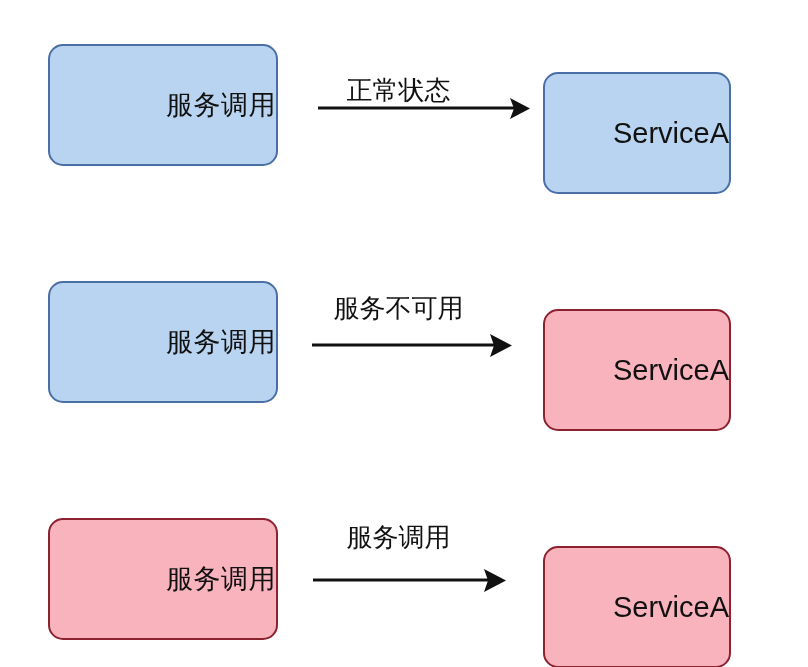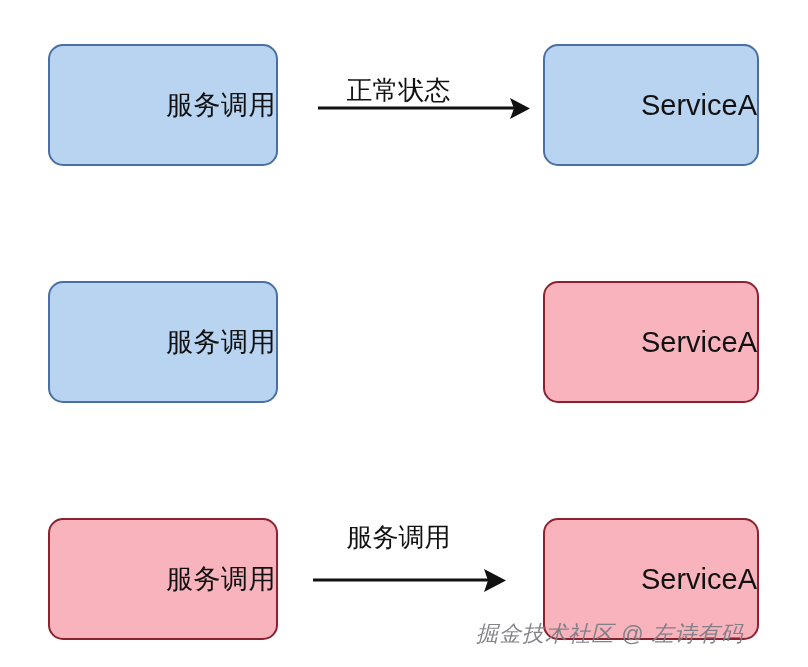--- a/index.html
+++ b/index.html
@@ -39,21 +39,21 @@
     box-sizing: border-box;
     height: 122px;
     border-radius: 15px;
     display: flex;
     align-items: center;
     justify-content: flex-end;
     border-width: 2px;
     border-style: solid;
   }
   .node-left  { left: 48px;  width: 230px; }
-  .node-right { left: 543px; width: 216px; }
+  .node-right { left: 543px; width: 188px; margin-top: 28px; }
 
   .node.blue {
     background: #b9d4f1;
     border-color: #4a6fa5;
   }
   .node.red {
     background: #f9b3bd;
     border-color: #8c2230;
   }
 
@@ -135,20 +135,27 @@
       <span class="node-label latin">ServiceA</span>
     </div>
   </div>
 
   <div class="row row-2">
 
     <div class="node node-left blue">
       <span class="node-label">服务调用</span>
     </div>
 
+    <div class="arrow">
+      <span class="arrow-label">服务不可用</span>
+      <svg class="arrow-svg" viewBox="0 0 265 122">
+        <line x1="34" y1="64" x2="216" y2="64" stroke="#111111" stroke-width="3"></line>
+        <polygon points="212,53 234,64.5 212,76 216,64.5" fill="#111111"></polygon>
+      </svg>
+    </div>
 
     <div class="node node-right red">
       <span class="node-label latin">ServiceA</span>
     </div>
   </div>
 
   <div class="row row-3">
 
     <div class="node node-left red">
       <span class="node-label">服务调用</span>
@@ -160,15 +167,14 @@
         <line x1="35" y1="62" x2="210" y2="62" stroke="#111111" stroke-width="3"></line>
         <polygon points="206,51 228,62.5 206,74 210,62.5" fill="#111111"></polygon>
       </svg>
     </div>
 
     <div class="node node-right red">
       <span class="node-label latin">ServiceA</span>
     </div>
   </div>
 
-  <div class="watermark">掘金技术社区 @ 左诗有码</div>
 
 </div>
 
 </body></html>

